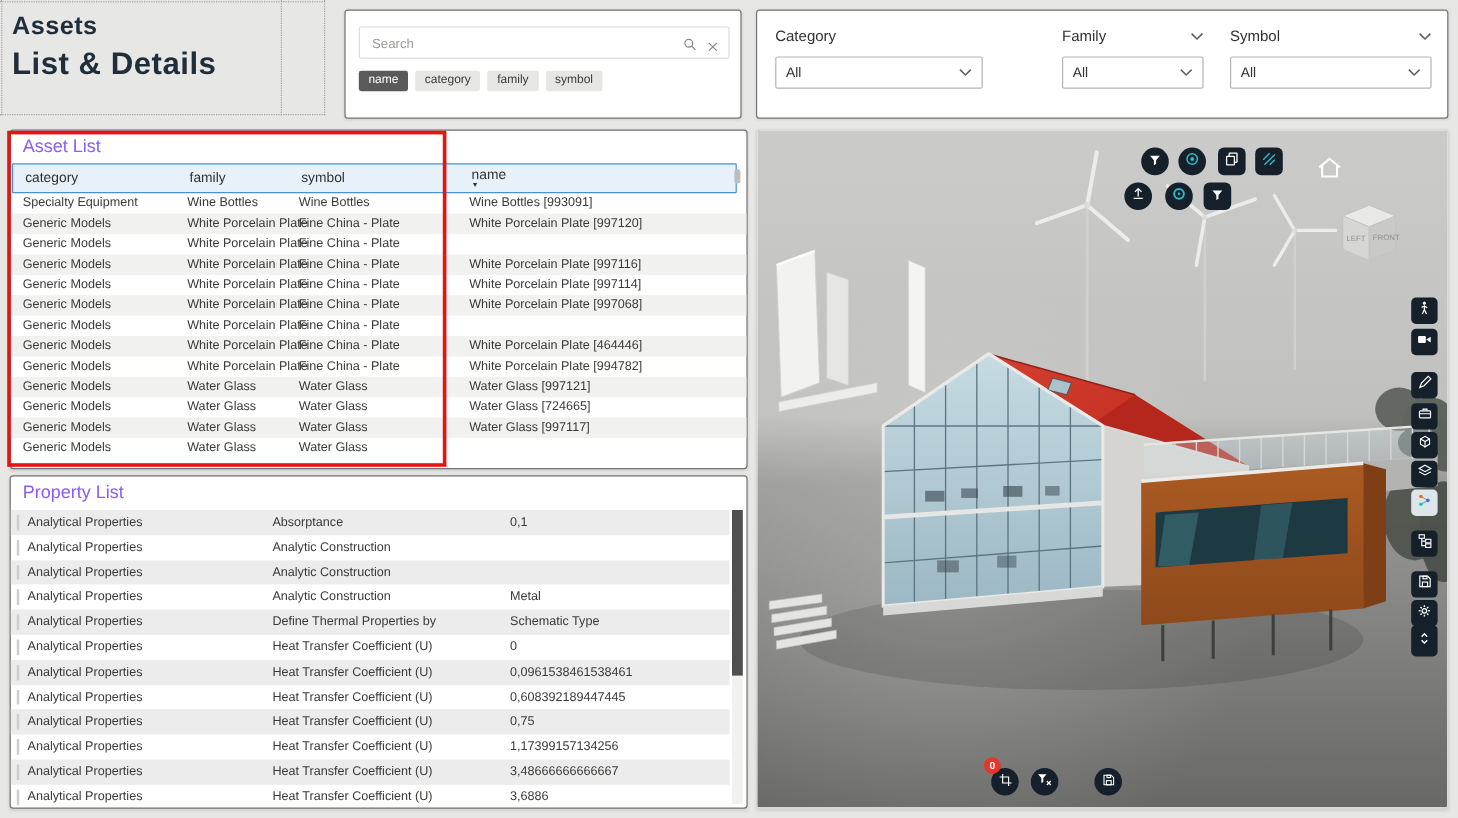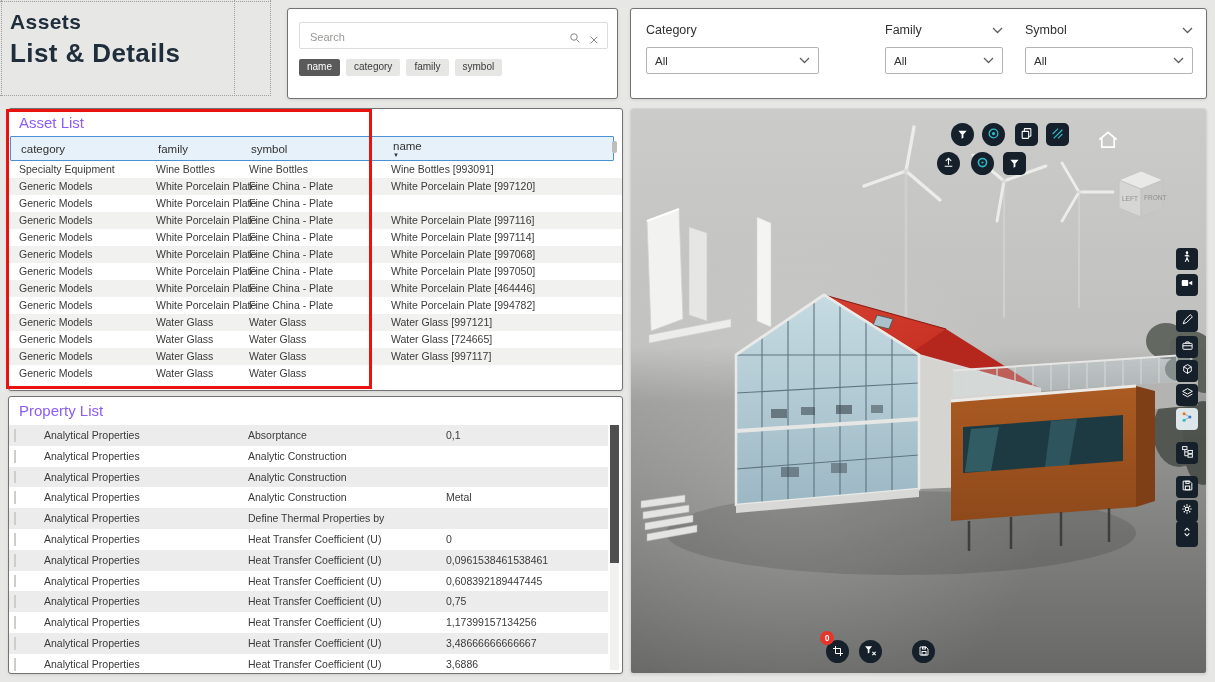--- a/index.html
+++ b/index.html
@@ -66,21 +66,21 @@
     position:absolute;left:6px;top:109px;width:366px;height:280px;
     border:3px solid #e8130e;z-index:60;pointer-events:none;box-sizing:border-box;
   }
 
   
   .prop-card{left:8px;top:396px;width:615px;height:278px;}
   .p-body{position:absolute;left:0;top:28px;right:14px;}
   .p-row{display:flex;height:20.8px;line-height:20.8px;font-size:10.5px;color:#3b3a39;padding-left:14px;position:relative;white-space:nowrap;}
   .p-row::before{content:"";position:absolute;left:5px;top:4px;bottom:4px;width:2px;background:#cdcdcc;}
   .p-row.alt{background:#ececec;}
-  .pc1{width:204px;margin-left:21px;} .pc2{width:198px;} .pc3{flex:1;}
+  .pc1{width:204px;} .pc2{width:198px;} .pc3{flex:1;}
   .p-scroll-track{position:absolute;right:3px;top:28px;bottom:3px;width:9px;background:#f1f1f0;}
   .p-scroll-thumb{position:absolute;right:3px;top:28px;width:9px;height:138px;background:#4f4f4f;}
 
   
   .viewer-card{left:630px;top:108px;width:577px;height:566px;overflow:hidden;padding:0;border:1px solid #d5d5d4;}
   .scene{position:absolute;left:0;top:0;}
   .vbtn{
     position:absolute;width:23px;height:23px;background:#15202b;border-radius:5px;
     display:flex;align-items:center;justify-content:center;z-index:10;
   }
@@ -216,21 +216,20 @@
         <div class="a-row alt">
           <span class="ac1">Generic Models</span>
           <span class="ac2">White Porcelain Plate</span>
           <span class="ac3">Fine China - Plate</span>
           <span class="ac4">White Porcelain Plate [997068]</span>
         </div>
         <div class="a-row">
           <span class="ac1">Generic Models</span>
           <span class="ac2">White Porcelain Plate</span>
           <span class="ac3">Fine China - Plate</span>
-          <span class="ac4">White Porcelain Plate [997050]</span>
         </div>
         <div class="a-row alt">
           <span class="ac1">Generic Models</span>
           <span class="ac2">White Porcelain Plate</span>
           <span class="ac3">Fine China - Plate</span>
           <span class="ac4">White Porcelain Plate [464446]</span>
         </div>
         <div class="a-row">
           <span class="ac1">Generic Models</span>
           <span class="ac2">White Porcelain Plate</span>
@@ -285,20 +284,21 @@
         <span class="pc2">Analytic Construction</span>
       </div>
       <div class="p-row">
         <span class="pc1">Analytical Properties</span>
         <span class="pc2">Analytic Construction</span>
         <span class="pc3">Metal</span>
       </div>
       <div class="p-row alt">
         <span class="pc1">Analytical Properties</span>
         <span class="pc2">Define Thermal Properties by</span>
+        <span class="pc3">Schematic Type</span>
       </div>
       <div class="p-row">
         <span class="pc1">Analytical Properties</span>
         <span class="pc2">Heat Transfer Coefficient (U)</span>
         <span class="pc3">0</span>
       </div>
       <div class="p-row alt">
         <span class="pc1">Analytical Properties</span>
         <span class="pc2">Heat Transfer Coefficient (U)</span>
         <span class="pc3">0,0961538461538461</span>

